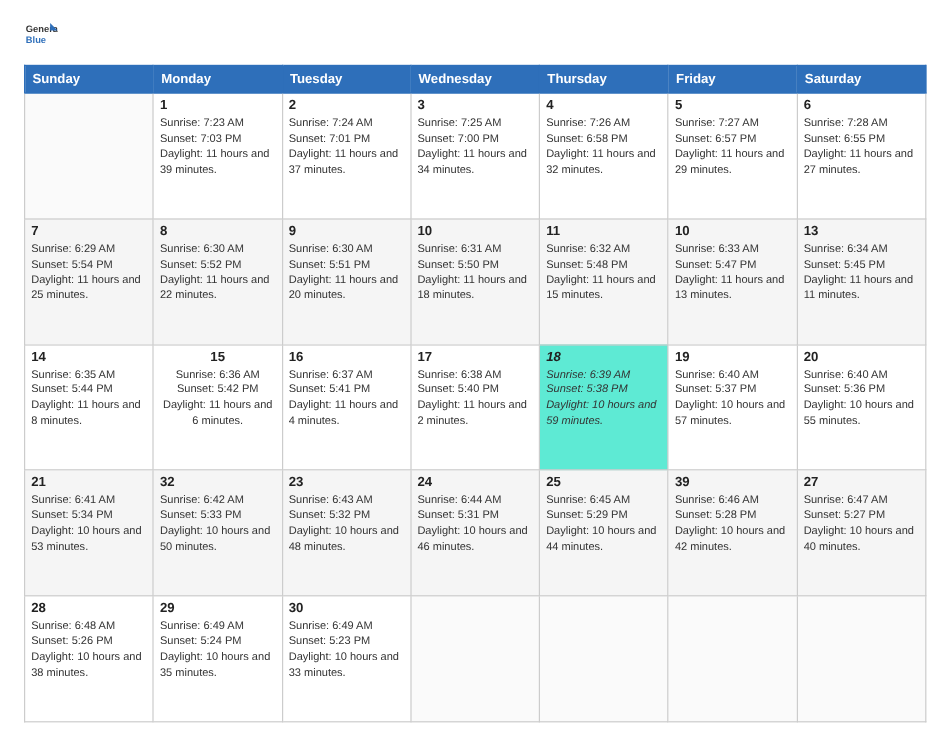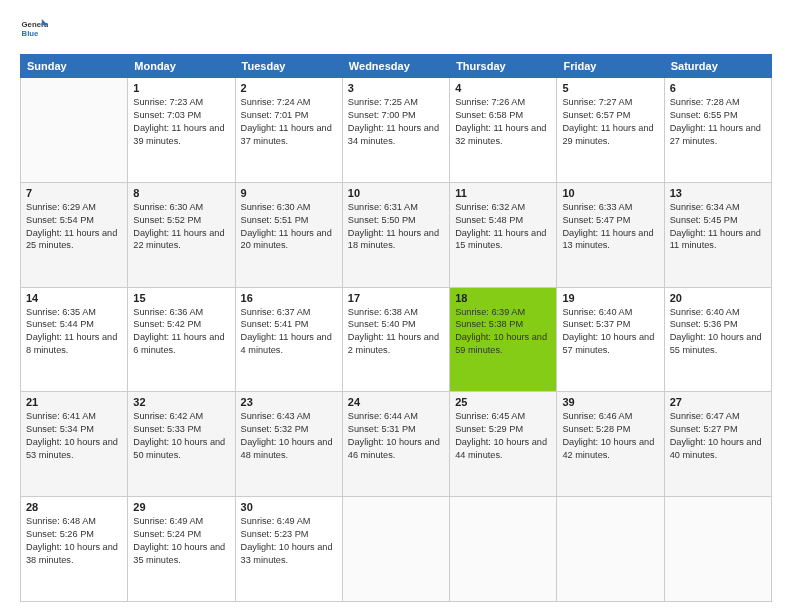--- a/index.html
+++ b/index.html
@@ -181,33 +181,33 @@
           <td style="background: rgb(245, 245, 245); margin-top: 12px;">
             <div class="day-num">13</div>
             <div class="day-info">Sunrise: 6:34 AM<br>Sunset: 5:45 PM<br>Daylight: 11 hours and 11 minutes.</div>
           </td>
         </tr>
         <tr>
           <td style="background: rgb(255, 255, 255);">
             <div class="day-num">14</div>
             <div class="day-info">Sunrise: 6:35 AM<br>Sunset: 5:44 PM<br>Daylight: 11 hours and 8 minutes.</div>
           </td>
-          <td style="background: rgb(255, 255, 255);">
+          <td style="background: rgb(255, 255, 255); text-align: center;">
             <div class="day-num">15</div>
             <div class="day-info">Sunrise: 6:36 AM<br>Sunset: 5:42 PM<br>Daylight: 11 hours and 6 minutes.</div>
           </td>
           <td style="background: rgb(255, 255, 255);">
             <div class="day-num">16</div>
             <div class="day-info">Sunrise: 6:37 AM<br>Sunset: 5:41 PM<br>Daylight: 11 hours and 4 minutes.</div>
           </td>
           <td style="background: rgb(255, 255, 255);">
             <div class="day-num">17</div>
             <div class="day-info">Sunrise: 6:38 AM<br>Sunset: 5:40 PM<br>Daylight: 11 hours and 2 minutes.</div>
           </td>
-          <td style="background: #84cc16;">
+          <td style="background: #5eead4; font-style: italic;">
             <div class="day-num">18</div>
             <div class="day-info">Sunrise: 6:39 AM<br>Sunset: 5:38 PM<br>Daylight: 10 hours and 59 minutes.</div>
           </td>
           <td style="background: rgb(255, 255, 255);">
             <div class="day-num">19</div>
             <div class="day-info">Sunrise: 6:40 AM<br>Sunset: 5:37 PM<br>Daylight: 10 hours and 57 minutes.</div>
           </td>
           <td style="background: rgb(255, 255, 255);">
             <div class="day-num">20</div>
             <div class="day-info">Sunrise: 6:40 AM<br>Sunset: 5:36 PM<br>Daylight: 10 hours and 55 minutes.</div>

